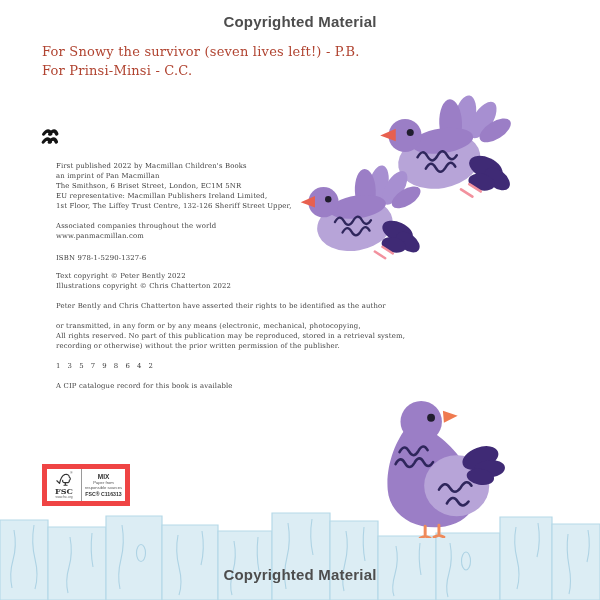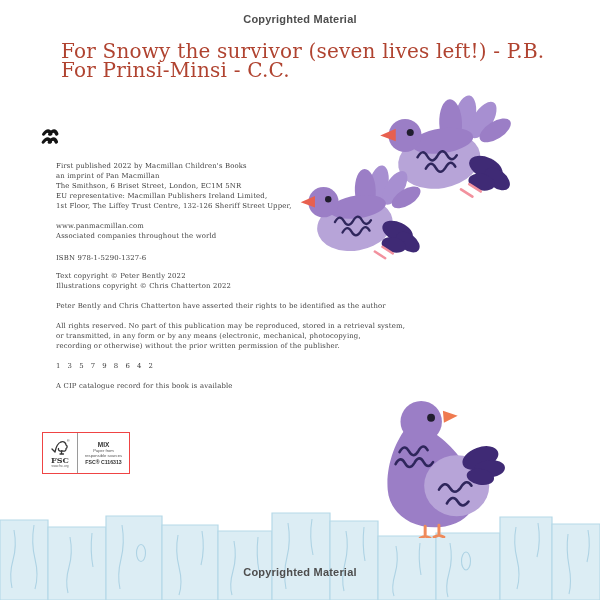--- a/index.html
+++ b/index.html
@@ -1,39 +1,39 @@
 <!DOCTYPE html>
 <html><head>
 <meta charset="utf-8">
 <style>
   html,body{margin:0;padding:0;}
   body{background:#ffffff;font-family:"DejaVu Serif", serif;}
   .page{position:relative;width:600px;height:600px;background:#ffffff;overflow:hidden;}
 
   .banner{position:absolute;left:0;width:600px;text-align:center;
           font-family:"Liberation Sans", sans-serif;font-weight:bold;
-          font-size:11px;color:#4d4d4d;letter-spacing:0.2px;z-index:30;}
+          font-size:15px;color:#4d4d4d;letter-spacing:0.2px;z-index:30;}
   .banner.top{top:13px;}
   .banner.bottom{top:566px;}
 
   .dedication{position:absolute;left:42px;top:42px;color:#b04330;
-              font-size:20px;line-height:19px;letter-spacing:0.2px;margin-left:19px;}
+              font-size:13px;line-height:19px;letter-spacing:0.2px;}
 
   .logo{position:absolute;left:40px;top:127px;}
 
   .colophon{position:absolute;left:56px;top:161px;width:380px;
             font-size:6.9px;line-height:10px;color:#3e3e3e;letter-spacing:0.15px;}
   .blk{margin:0 0 10px 0;padding:0;}
   .blk.mb12{margin-bottom:12px;}
   .blk.mb8{margin-bottom:8px;}
   .ln{display:block;}
   .printer-key{letter-spacing:2.5px;}
 
-  .fsc{position:absolute;left:42px;top:432px;width:88px;height:42px;
-       border:1px solid #ef4444;background:#ffffff;display:flex;
+  .fsc{position:absolute;left:42px;top:464px;width:88px;height:42px;
+       border:5px solid #ef4444;background:#ffffff;display:flex;
        font-family:"Liberation Sans", sans-serif;color:#333;box-sizing:border-box;}
   .fsc-left{width:34px;display:flex;flex-direction:column;align-items:center;
             justify-content:center;padding:2px 0;}
   .fsc-acronym{font-family:"DejaVu Serif", serif;font-weight:bold;font-size:8px;line-height:8px;}
   .fsc-url{font-size:3.2px;color:#666;line-height:4px;}
   .fsc-right{flex:1;border-left:1px solid #9a9a9a;display:flex;flex-direction:column;
              align-items:center;justify-content:center;text-align:center;padding:2px 1px;}
   .fsc-mix{font-size:6.5px;font-weight:bold;line-height:7px;}
   .fsc-tagline{font-size:4.2px;line-height:5px;color:#555;}
   .fsc-code{font-size:5.2px;font-weight:bold;line-height:7px;margin-top:1px;}
@@ -65,36 +65,36 @@
 
   <div class="colophon">
     <p class="blk">
       <span class="ln">First published 2022 by Macmillan Children's Books</span>
       <span class="ln">an imprint of Pan Macmillan</span>
       <span class="ln">The Smithson, 6 Briset Street, London, EC1M 5NR</span>
       <span class="ln">EU representative: Macmillan Publishers Ireland Limited,</span>
       <span class="ln">1st Floor, The Liffey Trust Centre, 132-126 Sheriff Street Upper,</span>
     </p>
     <p class="blk mb12">
+      <span class="ln">Associated companies throughout the world</span>
       <span class="ln">www.panmacmillan.com</span>
-      <span class="ln">Associated companies throughout the world</span>
     </p>
     <p class="blk mb8">
       <span class="ln">ISBN 978-1-5290-1327-6</span>
     </p>
     <p class="blk">
       <span class="ln">Text copyright © Peter Bently 2022</span>
       <span class="ln">Illustrations copyright © Chris Chatterton 2022</span>
     </p>
     <p class="blk">
       <span class="ln">Peter Bently and Chris Chatterton have asserted their rights to be identified as the author</span>
     </p>
     <p class="blk">
+      <span class="ln">or transmitted, in any form or by any means (electronic, mechanical, photocopying,</span>
       <span class="ln">All rights reserved. No part of this publication may be reproduced, stored in a retrieval system,</span>
-      <span class="ln">or transmitted, in any form or by any means (electronic, mechanical, photocopying,</span>
       <span class="ln">recording or otherwise) without the prior written permission of the publisher.</span>
     </p>
     <p class="blk">
       <span class="ln printer-key">1 3 5 7 9 8 6 4 2</span>
     </p>
     <p class="blk mb8">
       <span class="ln">A CIP catalogue record for this book is available</span>
     </p>
   </div>
 

